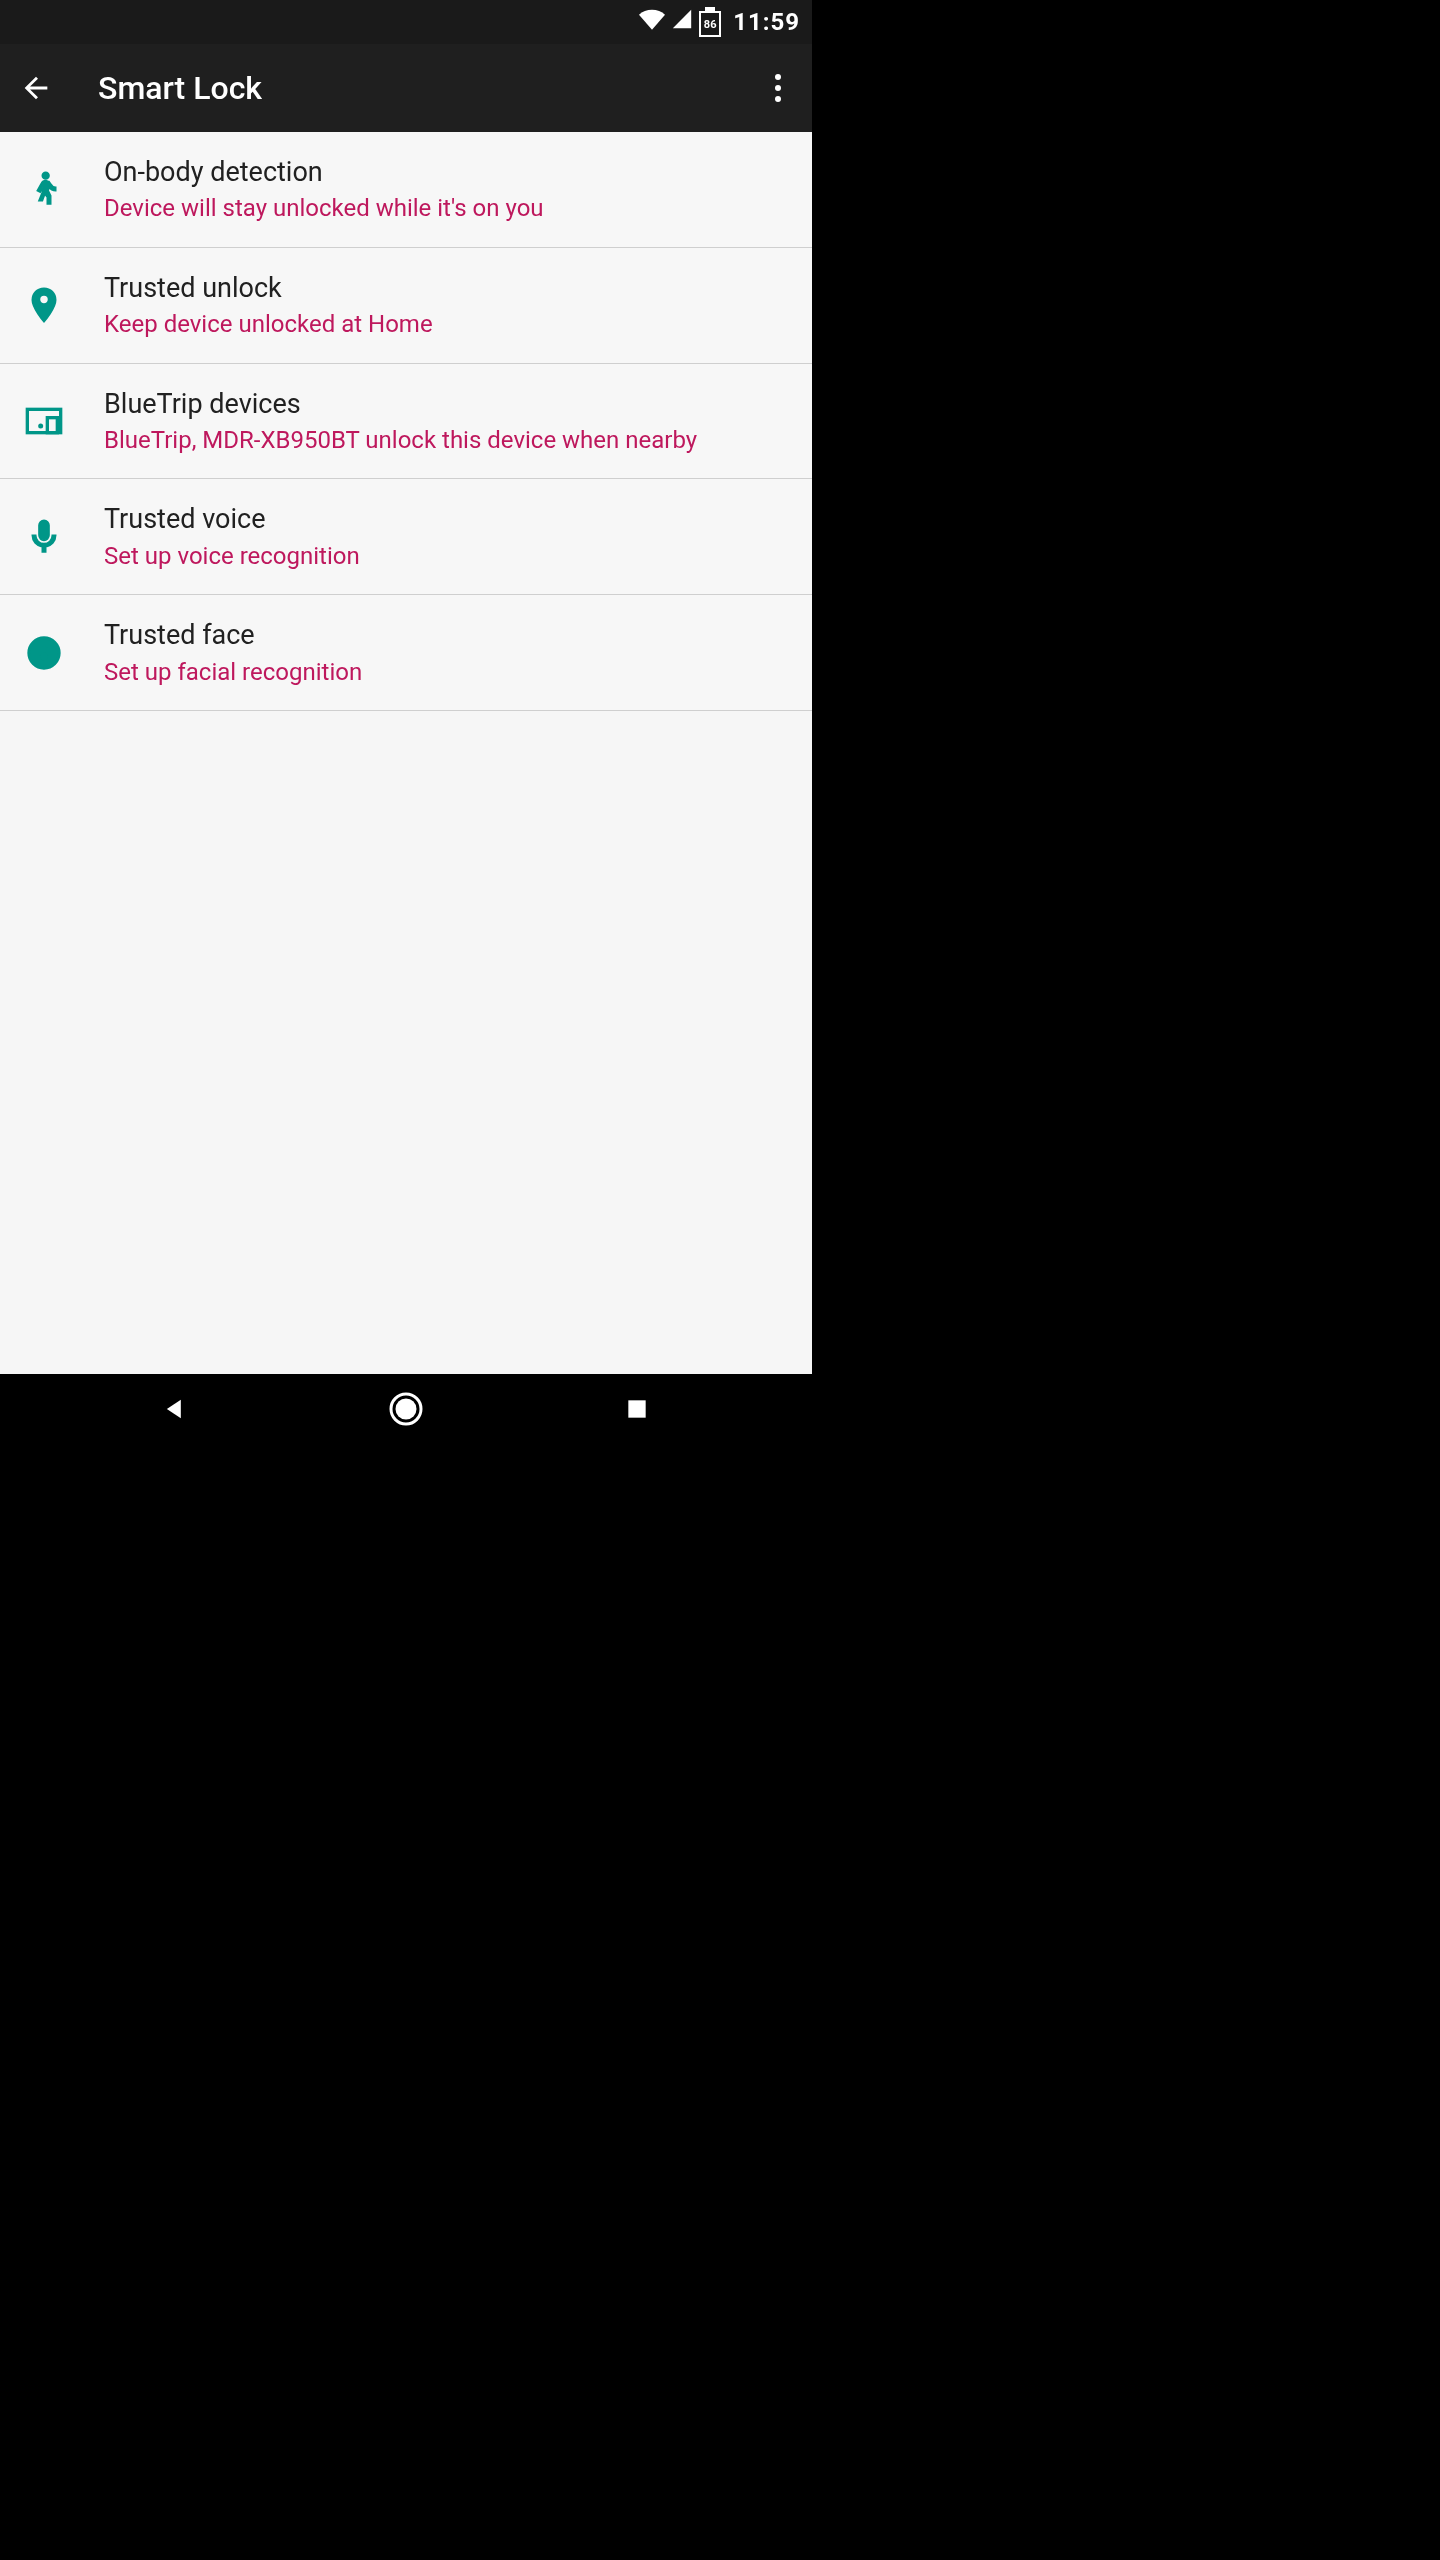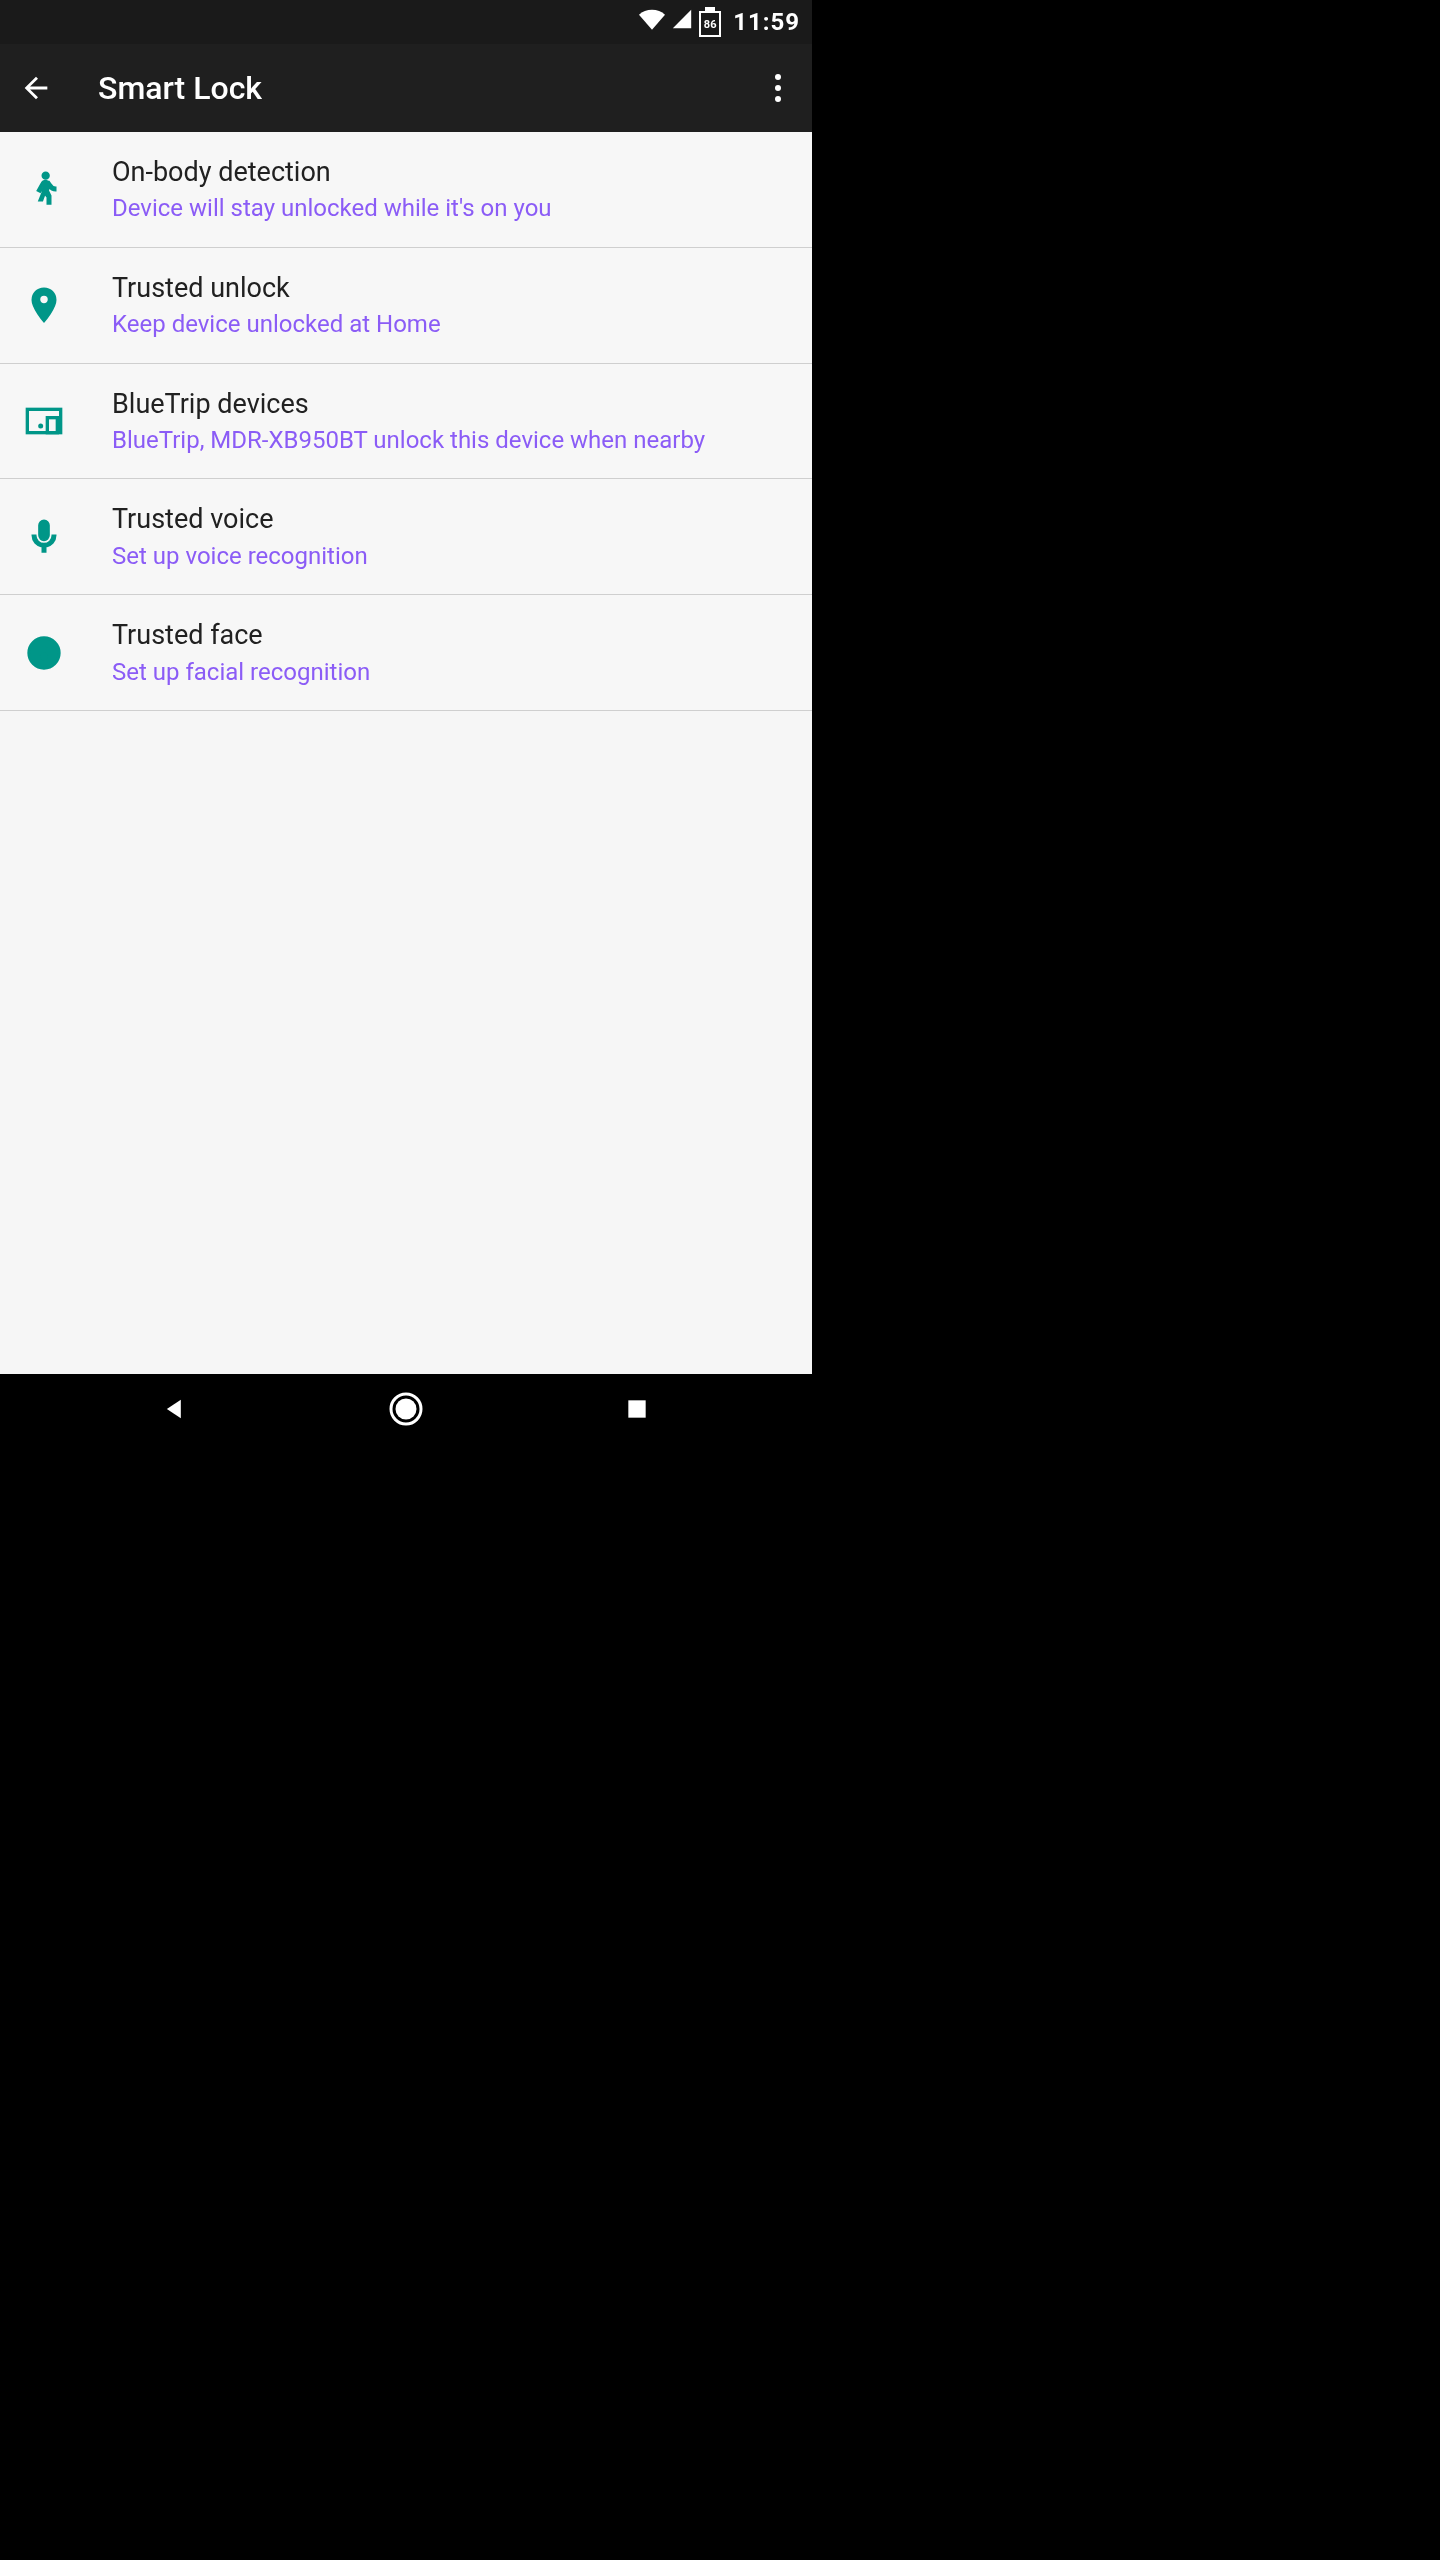--- a/index.html
+++ b/index.html
@@ -9,26 +9,26 @@
   .status-bar .time { font-weight:700; letter-spacing:1px; margin-left:6px; }
   .battery { width:22px; height:30px; position:relative; }
   .battery::before { content:""; position:absolute; top:0; left:6px; width:10px; height:4px; background:#fff; }
   .battery-body { position:absolute; top:4px; left:0; width:22px; height:26px; border:2px solid #fff; display:flex; align-items:center; justify-content:center; font-size:11px; font-weight:700; color:#fff; }
   .app-bar { height:88px; background:#1f1f1f; display:flex; align-items:center; color:#fff; padding:0 14px; }
   .back-btn { width:44px; height:44px; display:flex; align-items:center; justify-content:center; cursor:pointer; }
   .app-title { font-size:32px; font-weight:500; margin-left:40px; flex:1; }
   .menu-btn { width:40px; height:40px; display:flex; flex-direction:column; align-items:center; justify-content:center; gap:5px; cursor:pointer; }
   .menu-btn span { width:6px; height:6px; background:#fff; border-radius:50%; }
   .content { flex:1; background:#f6f6f6; overflow:hidden; }
-  .row { display:flex; align-items:center; padding:22px 24px 22px 24px; border-bottom:1px solid #cfcfcf; background:#f7f7f7; cursor:pointer;gap:8px; }
+  .row { display:flex; align-items:center; padding:22px 24px 22px 24px; border-bottom:1px solid #cfcfcf; background:#f7f7f7; cursor:pointer; }
   .row-icon { width:80px; display:flex; align-items:center; justify-content:flex-start; color:#009688; }
   .row-icon svg { width:40px; height:40px; fill:#009688; stroke:#009688; }
   .row-text { flex:1; }
   .row-title { font-size:27px; color:#212121; line-height:1.35; }
-  .row-sub { font-size:24px; color:#8b5cf6; line-height:1.35; margin-top:2px; }
+  .row-sub { font-size:24px; color:#be185d; line-height:1.35; margin-top:2px; }
   .nav-bar { height:70px; background:#000; display:flex; align-items:center; justify-content:space-around; padding:0 60px; }
   .nav-btn { width:60px; height:60px; display:flex; align-items:center; justify-content:center; cursor:pointer; }
 </style>
 </head>
 <body>
 
 <div class="screen">
 
   <div class="status-bar">
     <span>

